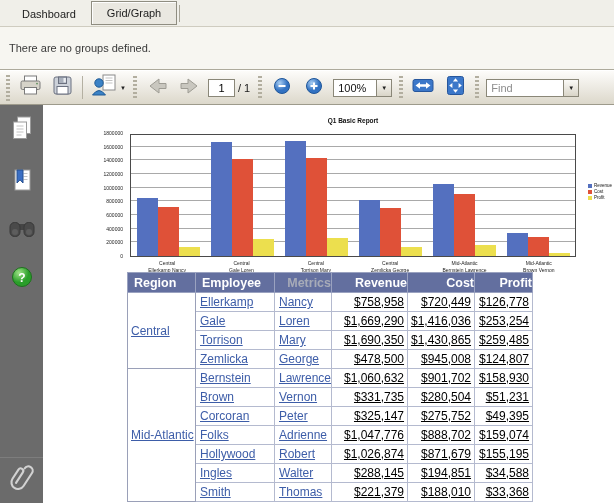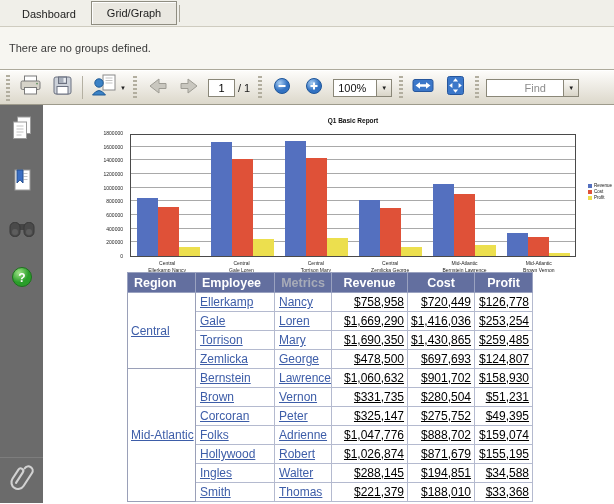--- a/index.html
+++ b/index.html
@@ -32,21 +32,21 @@
   .page-input { width:27px; height:18px; border:1px solid #8a8778; text-align:center;
     font-size:11px; font-family:inherit; background:#fff; margin:0 3px; }
   .page-of { font-size:11px; color:#1a1a1a; margin-right:4px; }
   .combo { display:flex; align-items:center; margin:0 3px; }
   .combo-box { height:18px; border:1px solid #8a8778; background:#fff; font-size:11px;
     color:#111; display:flex; align-items:center; padding-left:4px; }
   .combo-btn { width:15px; height:18px; border:1px solid #8a8778; border-left:none;
     background:linear-gradient(#fbfaf7,#d9d5c8); display:flex; align-items:center;
     justify-content:center; font-size:6px; color:#222; }
   .find-input { width:78px; height:18px; border:1px solid #8a8778; background:#fff;
-    font-size:11px; font-family:inherit; padding-left:20px; color:#111;text-align:center; }
+    font-size:11px; font-family:inherit; padding-left:4px; color:#111; }
   .find-input::placeholder { color:#8d8d8d; }
 
   
   .content { display:flex; height:398px; }
   .side { width:43px; background:#6b6b6b; position:relative; flex:none; }
   .side-icons { display:flex; flex-direction:column; align-items:center; padding-top:11px; gap:23px; }
   .side-bottom { position:absolute; bottom:0; left:0; width:100%; height:46px;
     border-top:1px solid #7d7d7d; display:flex; align-items:center; justify-content:center; }
   .main { position:relative; flex:1; background:#fff; overflow:hidden; }
 
@@ -65,21 +65,21 @@
   .xlab { flex:1; text-align:center; font-size:5px; color:#222; line-height:1.35; }
   .legend { position:absolute; left:544px; top:78px; background:#fff; padding:1px; }
   .legend-item { display:flex; align-items:center; margin-bottom:1px; }
   .sw { width:4px; height:4px; margin-right:2px; flex:none; }
   .legend-label { font-size:4.5px; color:#111; line-height:1.1; }
 
   
   table.report { position:absolute; left:84px; top:167px; border-collapse:collapse;
     table-layout:fixed; font-size:12px; border:1px solid #7e7e7e; }
   .report th { background:#636f9f; color:#fff; font-weight:bold; height:20px;
-    border:1px solid #9aa2c0; font-size:12.5px; overflow:hidden; white-space:nowrap; }
+    border:1px solid #9aa2c0; font-size:12.5px; overflow:hidden; white-space:nowrap;text-align:right; }
   .report th.h-left { text-align:left; padding-left:6px; }
   .report th.h-metrics { color:#a7abb8; }
   .report td { height:19px; border:1px solid #b4bacf; background:#fff; overflow:hidden;
     white-space:nowrap;text-decoration:underline; }
   .report td.region-cell { color:#3d5da8; vertical-align:middle; padding-left:3px;
     border:1px solid #9aa0b8; }
   .report td.name-cell { color:#3d5da8; padding-left:4px; }
   .report td.val-cell { color:#000; text-align:right; padding-right:3px; }
 </style>
 </head>
@@ -418,21 +418,21 @@
               <td class="name-cell">Torrison</td>
               <td class="name-cell">Mary</td>
               <td class="val-cell">$1,690,350</td>
               <td class="val-cell">$1,430,865</td>
               <td class="val-cell">$259,485</td>
             </tr>
             <tr>
               <td class="name-cell">Zemlicka</td>
               <td class="name-cell">George</td>
               <td class="val-cell">$478,500</td>
-              <td class="val-cell">$697,693</td>
+              <td class="val-cell">$945,008</td>
               <td class="val-cell">$124,807</td>
             </tr>
             <tr>
               <td rowspan="7" class="region-cell">Mid-Atlantic</td>
               <td class="name-cell">Bernstein</td>
               <td class="name-cell">Lawrence</td>
               <td class="val-cell">$1,060,632</td>
               <td class="val-cell">$901,702</td>
               <td class="val-cell">$158,930</td>
             </tr>

